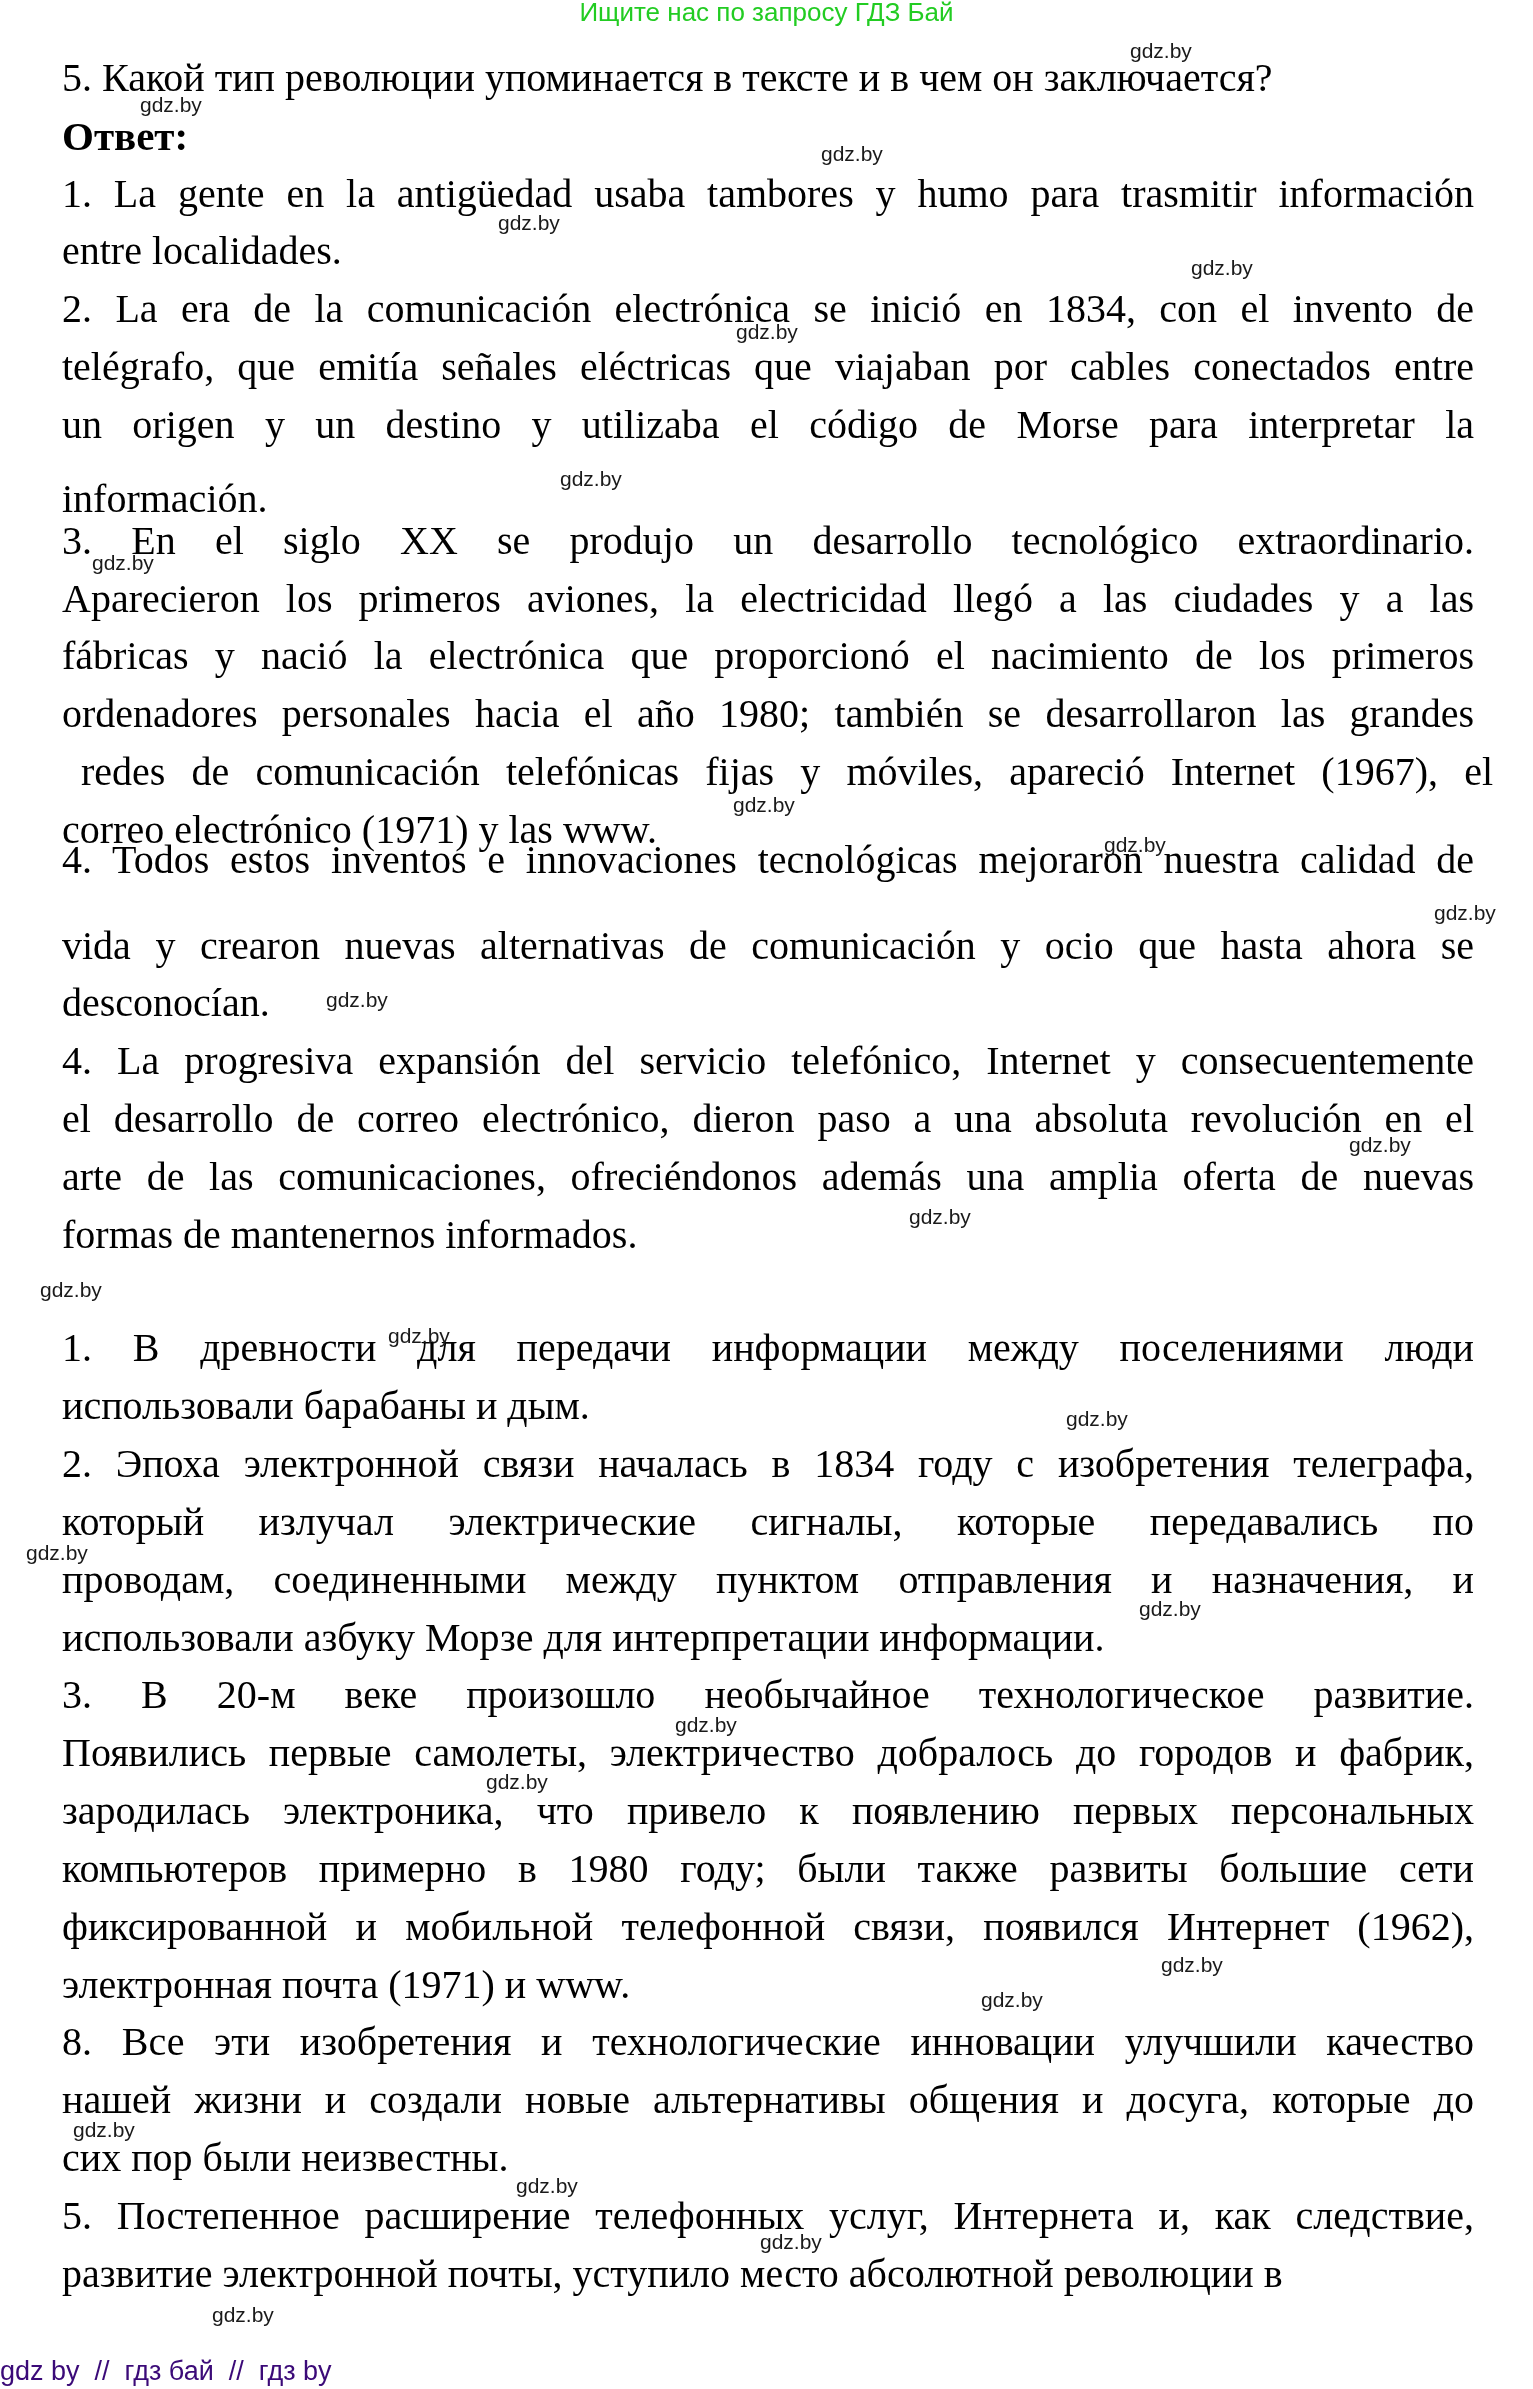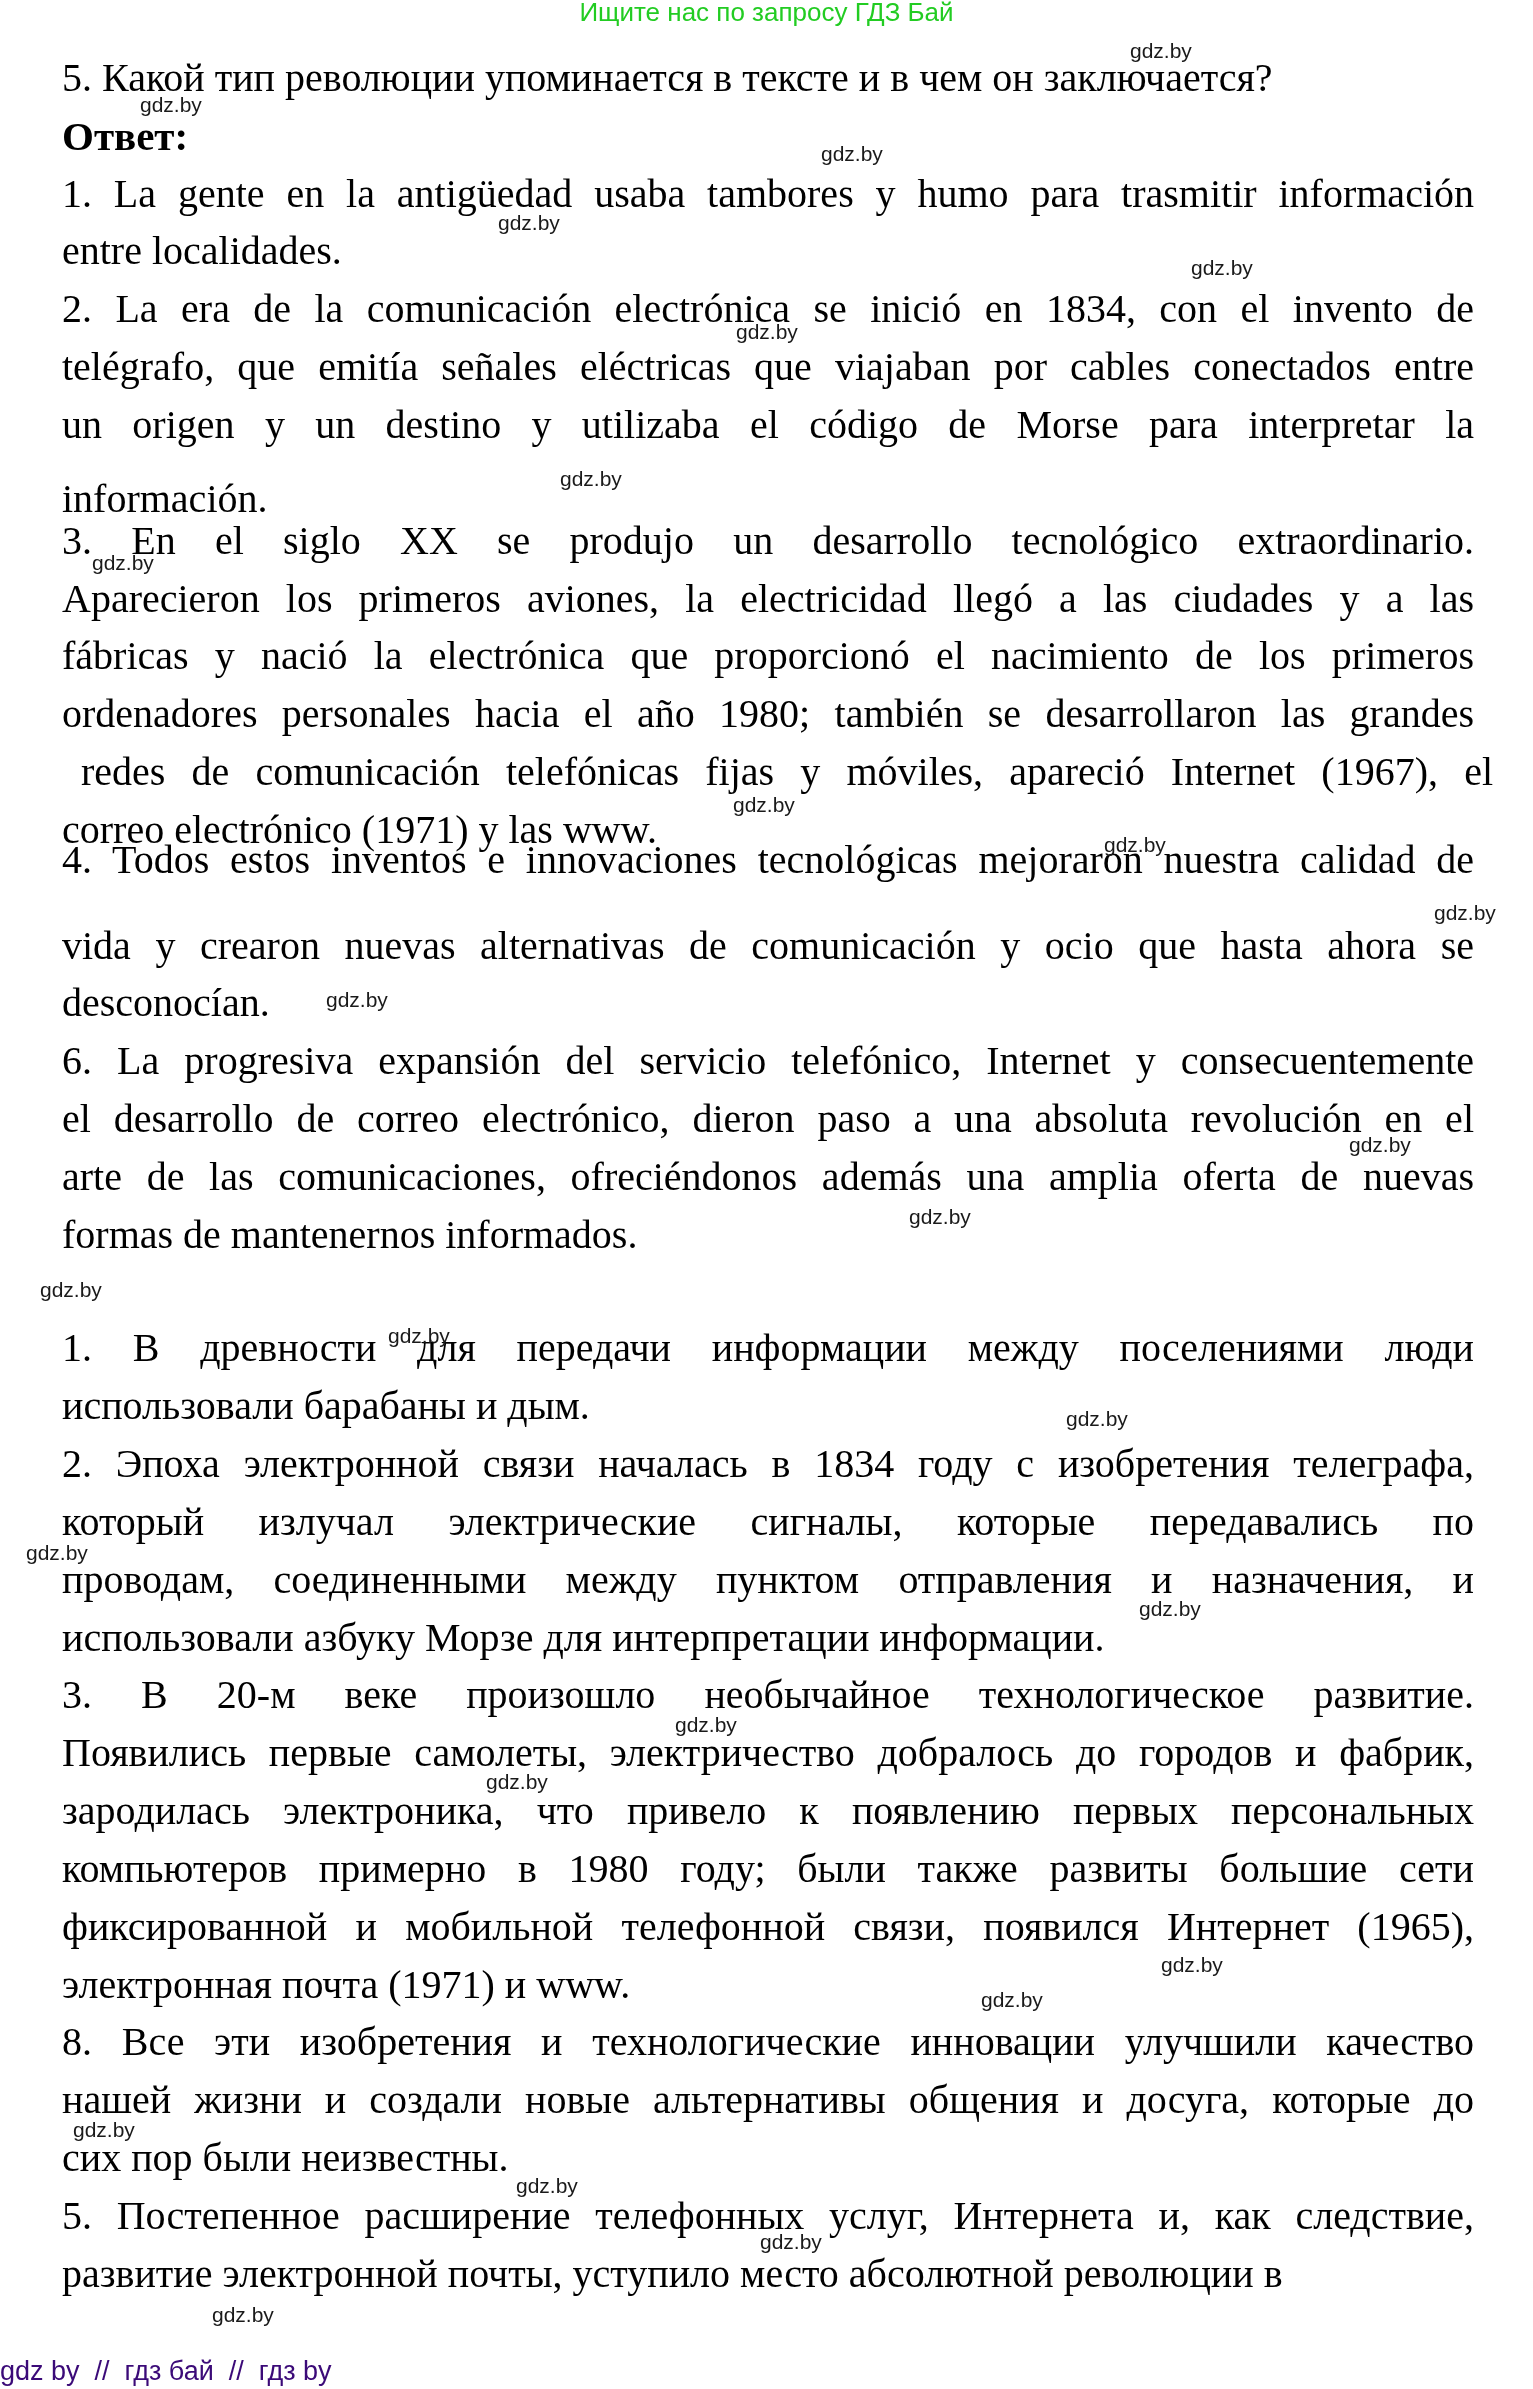--- a/index.html
+++ b/index.html
@@ -70,37 +70,37 @@
       <div class="line last" style="top: 470px;">información.</div>
       <div class="line" style="top: 512px;">3. En el siglo XX se produjo un desarrollo tecnológico extraordinario.</div>
       <div class="line" style="top: 570px;">Aparecieron los primeros aviones, la electricidad llegó a las ciudades y a las</div>
       <div class="line" style="top: 627px;">fábricas y nació la electrónica que proporcionó el nacimiento de los primeros</div>
       <div class="line" style="top: 685px;">ordenadores personales hacia el año 1980; también se desarrollaron las grandes</div>
       <div class="line" style="top: 743px; margin-left: 19px;">redes de comunicación telefónicas fijas y móviles, apareció Internet (1967), el</div>
       <div class="line last" style="top: 801px;">correo electrónico (1971) y las www.</div>
       <div class="line" style="top: 831px;">4. Todos estos inventos e innovaciones tecnológicas mejoraron nuestra calidad de</div>
       <div class="line" style="top: 917px;">vida y crearon nuevas alternativas de comunicación y ocio que hasta ahora se</div>
       <div class="line last" style="top: 974px;">desconocían.</div>
-      <div class="line" style="top: 1032px;">6. La progresiva expansión del servicio telefónico, Internet y consecuentemente</div>
+      <div class="line" style="top: 1032px;">4. La progresiva expansión del servicio telefónico, Internet y consecuentemente</div>
       <div class="line" style="top: 1090px;">el desarrollo de correo electrónico, dieron paso a una absoluta revolución en el</div>
       <div class="line" style="top: 1148px;">arte de las comunicaciones, ofreciéndonos además una amplia oferta de nuevas</div>
       <div class="line last" style="top: 1206px;">formas de mantenernos informados.</div>
     </div>
   <div id="ru">
       <div class="line" style="top: 1319px;">1.   В древности для передачи информации между поселениями люди</div>
       <div class="line last" style="top: 1377px;">использовали барабаны и дым.</div>
       <div class="line" style="top: 1435px;">2. Эпоха электронной связи началась в 1834 году с изобретения телеграфа,</div>
       <div class="line" style="top: 1493px;">который излучал электрические сигналы, которые передавались по</div>
       <div class="line" style="top: 1551px;">проводам, соединенными между пунктом отправления и назначения, и</div>
       <div class="line last" style="top: 1609px;">использовали азбуку Морзе для интерпретации информации.</div>
       <div class="line" style="top: 1666px;">3. В 20-м веке произошло необычайное технологическое развитие.</div>
       <div class="line" style="top: 1724px;">Появились первые самолеты, электричество добралось до городов и фабрик,</div>
       <div class="line" style="top: 1782px;">зародилась электроника, что привело к появлению первых персональных</div>
       <div class="line" style="top: 1840px;">компьютеров примерно в 1980 году; были также развиты большие сети</div>
-      <div class="line" style="top: 1898px;">фиксированной и мобильной телефонной связи, появился Интернет (1965),</div>
+      <div class="line" style="top: 1898px;">фиксированной и мобильной телефонной связи, появился Интернет (1962),</div>
       <div class="line last" style="top: 1956px;">электронная почта (1971) и www.</div>
       <div class="line" style="top: 2013px;">8. Все эти изобретения и технологические инновации улучшили качество</div>
       <div class="line" style="top: 2071px;">нашей жизни и создали новые альтернативы общения и досуга, которые до</div>
       <div class="line last" style="top: 2129px;">сих пор были неизвестны.</div>
       <div class="line" style="top: 2187px;">5. Постепенное расширение телефонных услуг, Интернета и, как следствие,</div>
       <div class="line last" style="top: 2245px;">развитие электронной почты, уступило место абсолютной революции в</div>
     </div>
 </div>
 
 <div id="wms">

